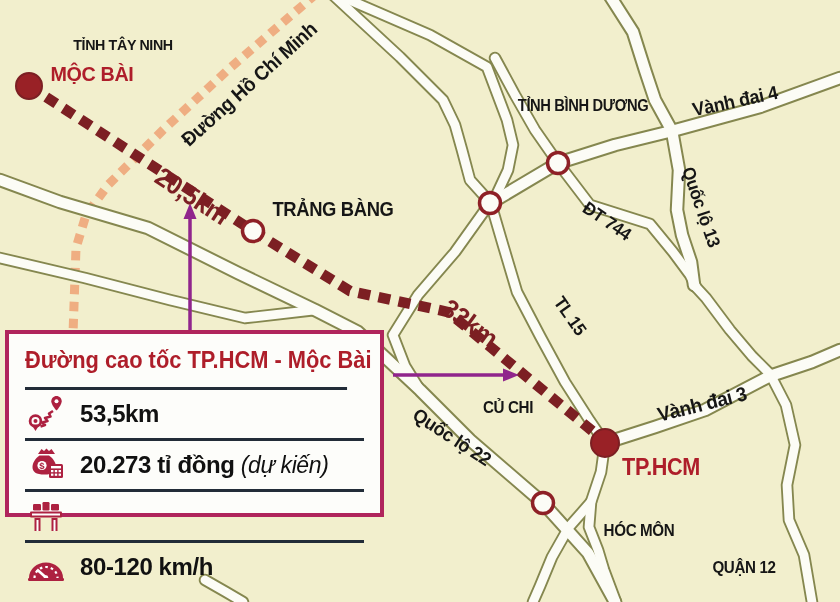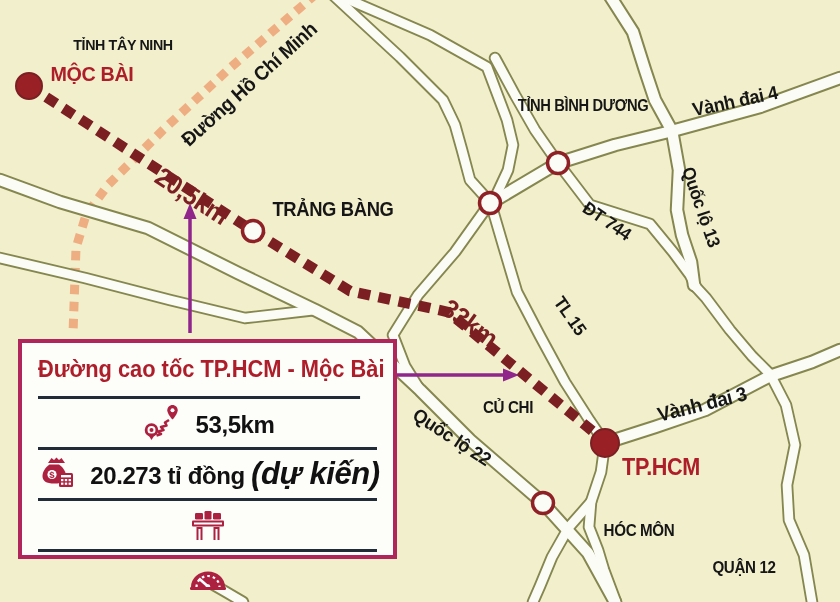--- a/index.html
+++ b/index.html
@@ -22,36 +22,36 @@
   .arrowhead{fill:var(--arrow,#90258c);}
   
   .lbl{
     position:absolute;font-weight:bold;white-space:nowrap;
     color:var(--dark-label,#161616);letter-spacing:-.4px;line-height:1;
   }
   .lbl.red{color:var(--red-label,#ae1e2a);}
   .lbl.route-col{color:var(--expressway-route,#7c1f23);}
   
   .infobox{
-    position:absolute;left:18px;top:330px;width:379px;height:220px;
+    position:absolute;left:5px;top:330px;width:379px;height:187px;
     background:#fdfdfa;border:4px solid var(--box-border,#b0255c);
-    box-sizing:border-box;padding:0 16px;z-index:5;margin-top:9px;
+    box-sizing:border-box;padding:0 16px;z-index:5;
   }
   .infobox .title{
     height:53px;display:flex;align-items:center;
     border-bottom:3px solid var(--separator,#222c38);
     font-weight:bold;font-size:23px;color:var(--red-label,#a81d31);
     white-space:nowrap;transform:scaleX(.95);transform-origin:left center;
   }
-  .row{display:flex;align-items:center;height:48px;gap:13px;justify-content:center;}
+  .row{display:flex;align-items:center;height:48px;gap:13px;}
   .row + .row{border-top:3px solid var(--separator,#222c38);}
   .row .ic{flex:0 0 42px;height:40px;display:flex;align-items:center;justify-content:center;}
   .row .txt{font-size:24px;color:#111;white-space:nowrap;letter-spacing:-.4px;}
   .row .txt b{font-weight:bold;}
-  .row .txt .note{font-style:italic;font-weight:bold;font-size:31px;}
+  .row .txt .note{font-style:italic;font-weight:normal;font-size:23px;}
 </style>
 </head>
 <body>
 
 <div class="stage" style="--background: #f2efcd; --road-casing: #85874f; --road-fill: #fcfcf6; --expressway-route: #7c1f23; --ho-chi-minh-road: #efae82; --arrow: #90258c; --box-border: #b0255c; --red-label: #ae1e2a; --dark-label: #161616; --separator: #222c38;">
 
   <svg class="mapcanvas" width="840" height="602" viewBox="0 0 840 602">
 
     <path class="hcm-road" d="M316,-6 L230,68 163,130 108,185 86,215 76,248 73,334"></path>
 
@@ -199,15 +199,17 @@
     <div class="row">
       <span class="ic">
         <svg width="40" height="40" viewBox="0 0 40 40">
           <path d="M3 31 a17 15.5 0 0 1 34 0 z" fill="#ad2140"></path>
           <path d="M8.5 31 a11.5 11 0 0 1 23 0" fill="none" stroke="#fff" stroke-width="2.2" stroke-dasharray="2.6 3"></path>
           <line x1="20" y1="30.5" x2="11" y2="22.5" stroke="#fff" stroke-width="2.6"></line>
           <circle cx="20" cy="30.5" r="2.2" fill="#fff"></circle>
           <rect x="2" y="31" width="36" height="3" rx="1.2" fill="#ad2140"></rect>
         </svg>
       </span>
+      <span class="txt"><b>80-120 km/h</b>
+        <span class="note"></span></span>
     </div>
   </div>
 </div>
 
 </body></html>

